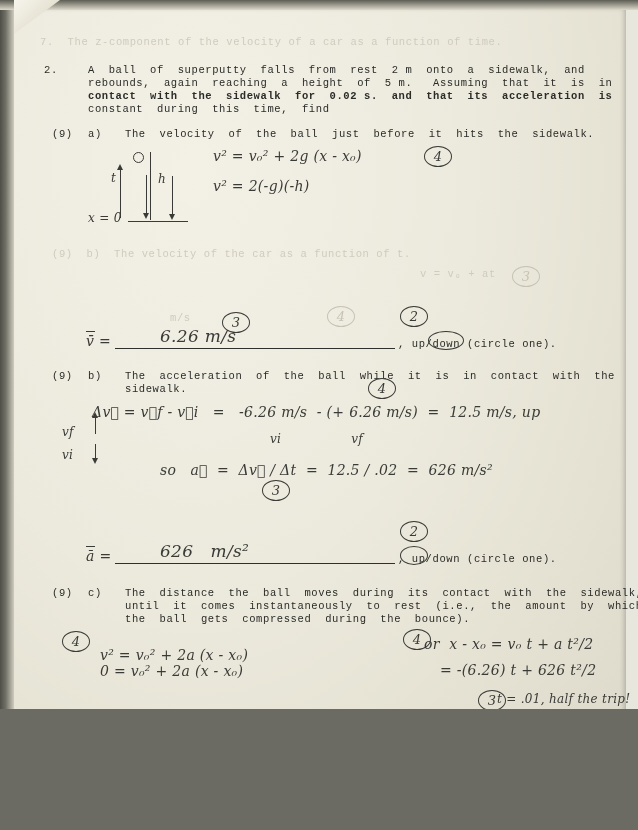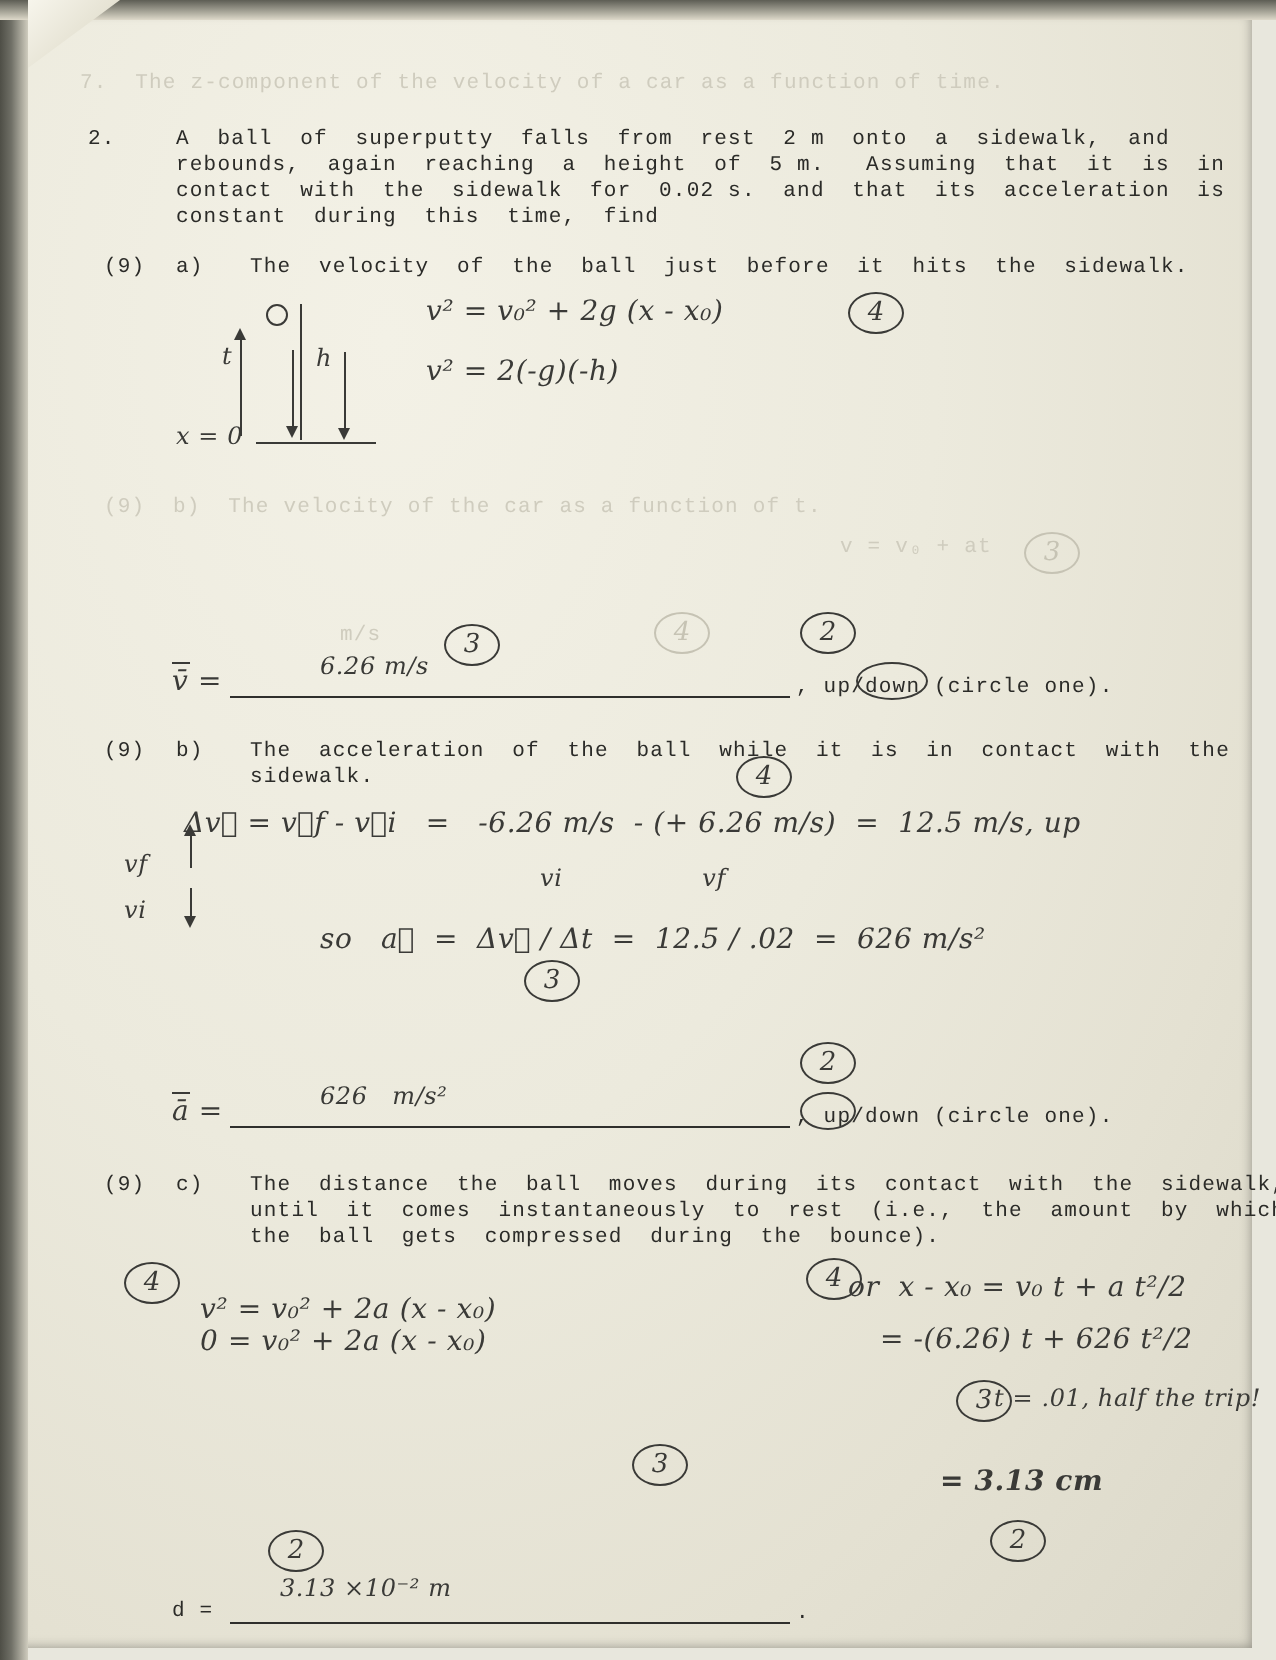--- a/index.html
+++ b/index.html
@@ -6,21 +6,21 @@
     margin: 0;
     padding: 0;
     background: #6b6b63;
   }
   body {
     font-family: "Liberation Mono", monospace;
   }
   #page {
     position: relative;
     width: 638px;
-    height: 830px;
+    height: 709px;
     overflow: hidden;
     background: #e8e7dd;
   }
   
   #paper {
     position: absolute;
     left: 8px;
     top: 6px;
     width: 618px;
     height: 818px;
@@ -64,21 +64,21 @@
   .hand {
     position: absolute;
     font-family: "DejaVu Serif", serif;
     font-style: italic;
     color: #3a3a37;
     white-space: pre;
     letter-spacing: 0.3px;
   }
   .hw-sm { font-size: 12px; }
   .hw-md { font-size: 14px; }
-  .hw-lg { font-size: 12px; }
+  .hw-lg { font-size: 17px; }
 
   
   .circled {
     position: absolute;
     font-family: "DejaVu Serif", serif;
     font-style: italic;
     font-size: 13px;
     color: #3a3a37;
     width: 26px;
     height: 19px;
@@ -137,21 +137,21 @@
   <div id="paper"></div>
   <div id="edge-left"></div>
   <div id="edge-top"></div>
   <div id="corner-fold"></div>
 
   <div class="typed vfaint" style="left:40px; top:36px;">7.  The z-component of the velocity of a car as a function of time.</div>
 
   <div class="typed" style="left:44px; top:64px;">2.</div>
   <div class="typed" style="left:88px; top:64px;">A  ball  of  superputty  falls  from  rest  2 m  onto  a  sidewalk,  and</div>
   <div class="typed" style="left:88px; top:77px;">rebounds,  again  reaching  a  height  of  5 m.   Assuming  that  it  is  in</div>
-  <div class="typed" style="left:88px; top:90px;">contact  with  the  sidewalk  for  0.02 s.  and  that  its  acceleration  is</div>
+  <div class="typed" style="left:88px; top:90px;font-weight:bold;">contact  with  the  sidewalk  for  0.02 s.  and  that  its  acceleration  is</div>
   <div class="typed" style="left:88px; top:103px;">constant  during  this  time,  find</div>
 
   <div class="typed" style="left:52px; top:128px;">(9)</div>
   <div class="typed" style="left:88px; top:128px;">a)</div>
   <div class="typed" style="left:125px; top:128px;">The  velocity  of  the  ball  just  before  it  hits  the  sidewalk.</div>
 
   <div class="ball" style="left:133px; top:152px;"></div>
   <div class="stroke vline" style="left:150px; top:152px; height:68px;"></div>
   <div class="stroke vline" style="left:120px; top:170px; height:48px;"></div>
   <div class="arrowhead arrow-up" style="left:116.5px; top:164px;"></div>

